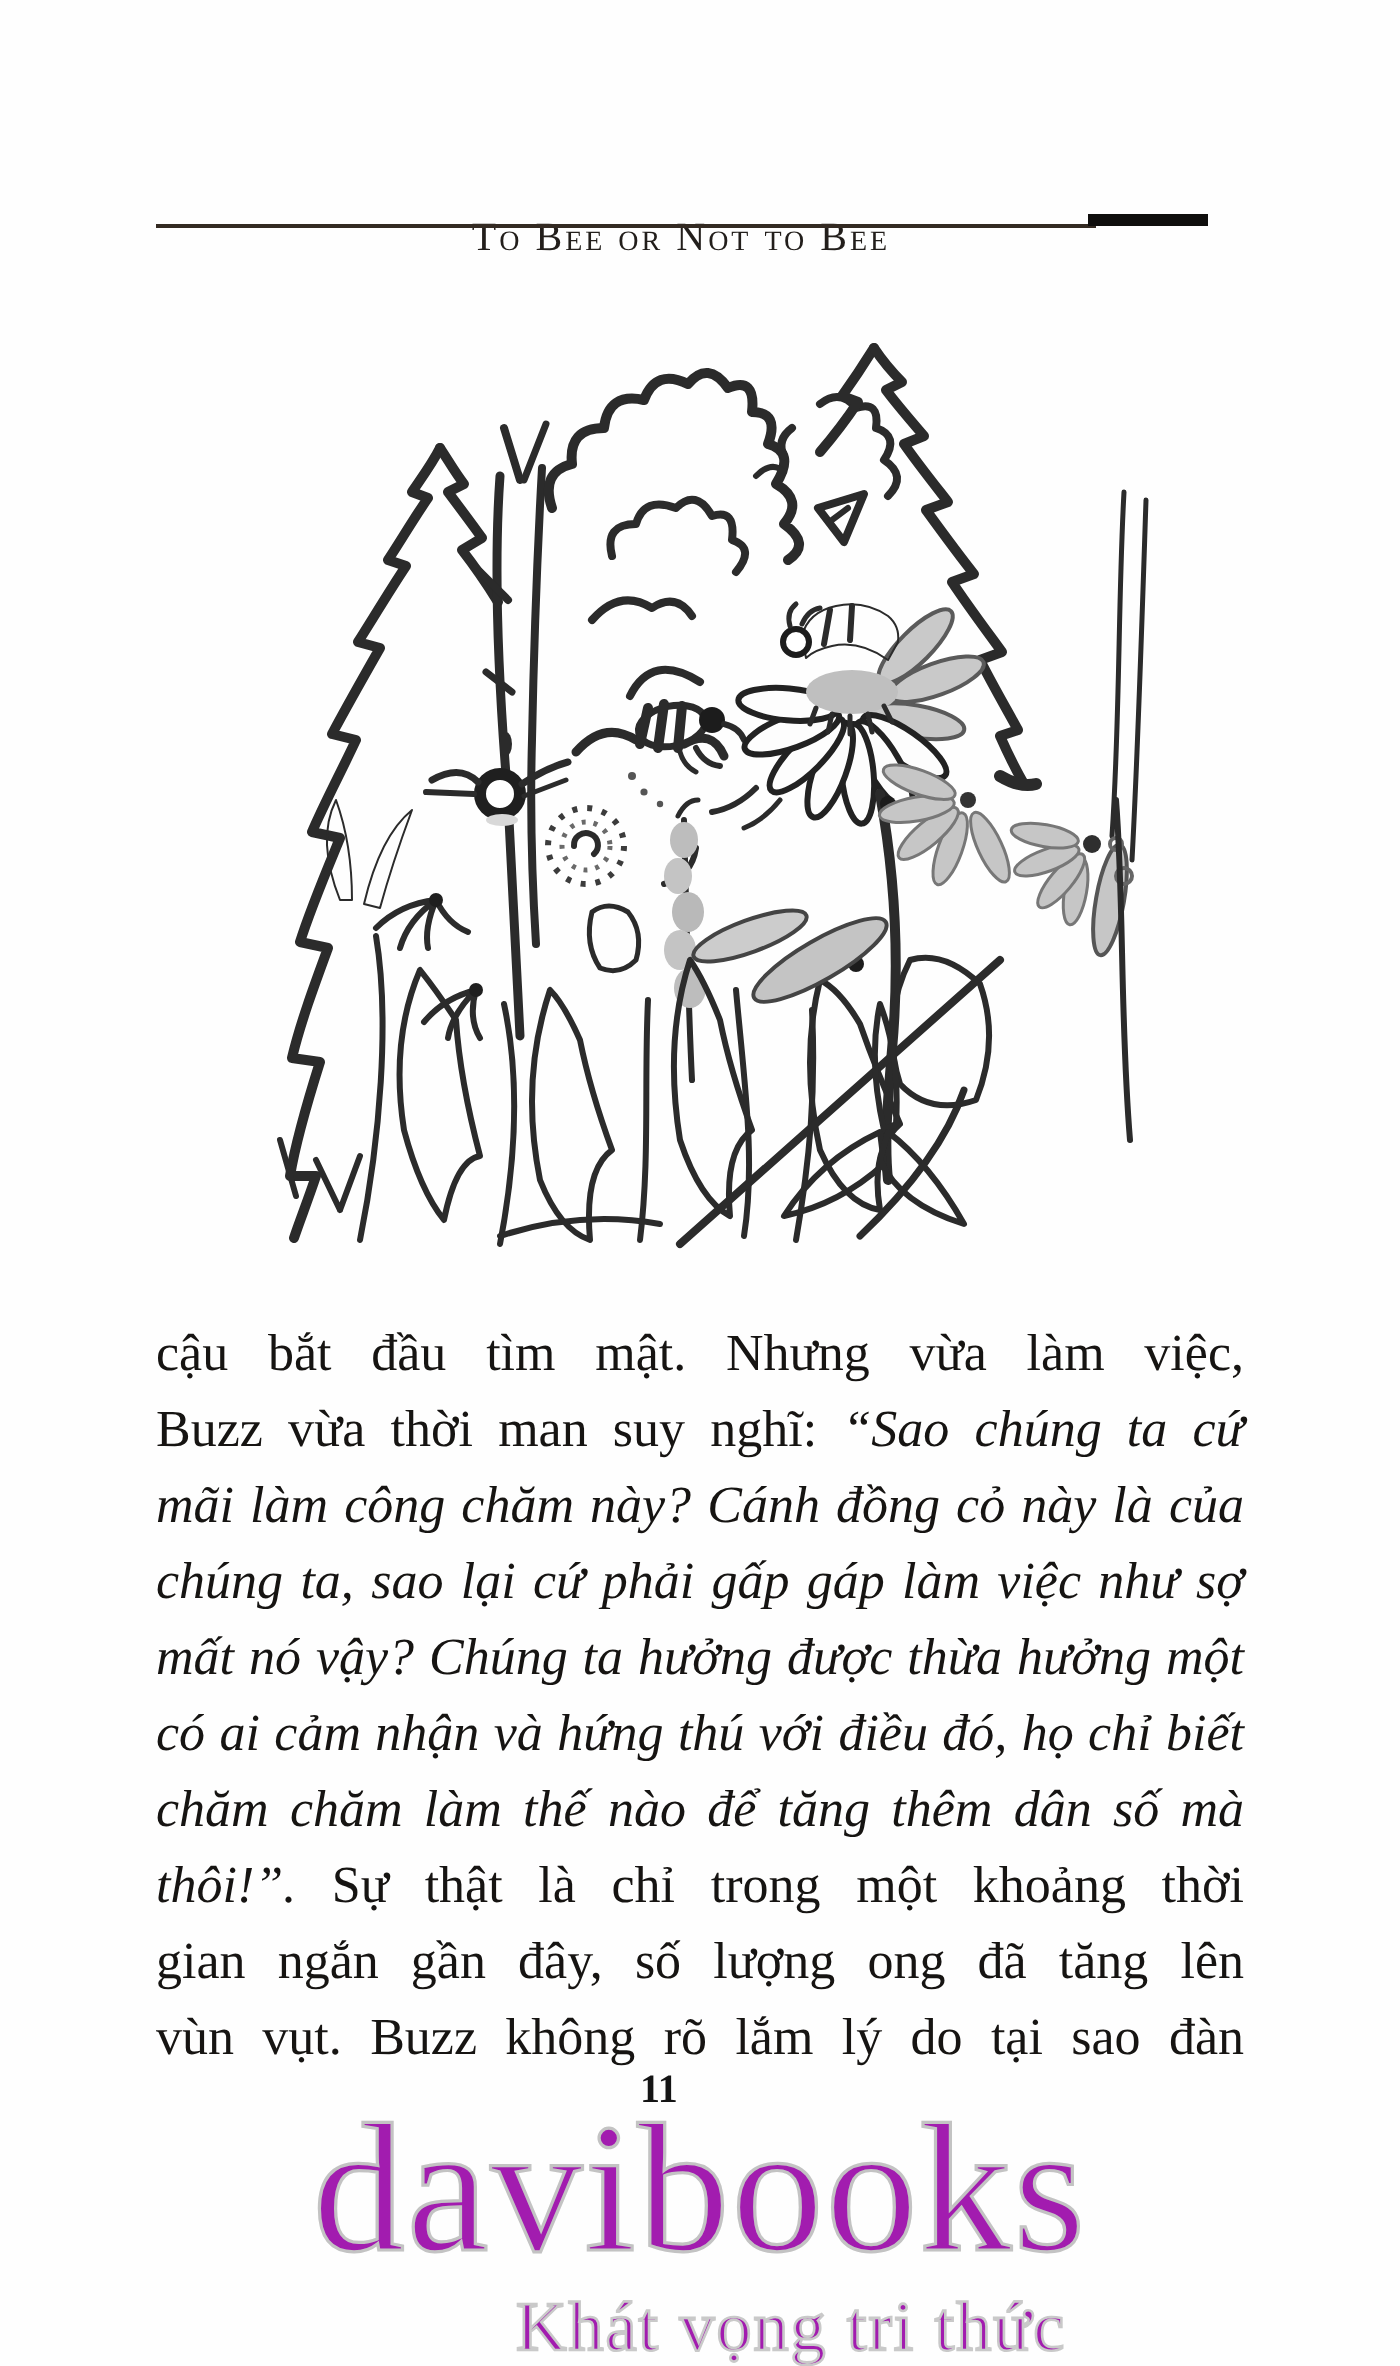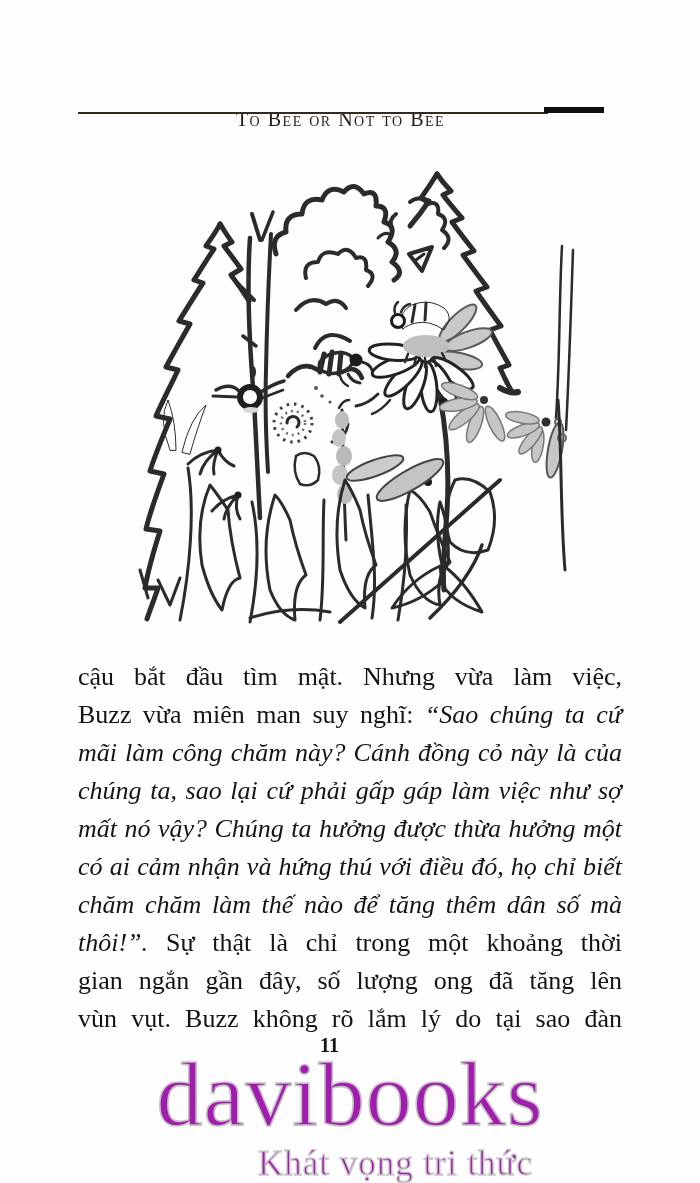--- a/index.html
+++ b/index.html
@@ -183,21 +183,21 @@
       <path stroke-width="3" d="M140,468 Q180,455 220,462"></path>
       <path stroke-width="3" d="M60,455 L48,430 M60,455 L70,428 M38,448 L30,420"></path>
     </g>
   </svg>
 
   <div class="wm wm-brand">davibooks</div>
   <div class="wm wm-slogan">Khát vọng tri thức</div>
 
   <div class="body-text">
       <div class="line"><span class="roman">cậu bắt đầu tìm mật. Nhưng vừa làm việc,</span></div>
-      <div class="line"><span class="roman">Buzz vừa miên man suy nghĩ: </span><span class="italic">“Sao chúng ta cứ</span></div>
+      <div class="line"><span class="roman">Buzz vừa thời man suy nghĩ: </span><span class="italic">“Sao chúng ta cứ</span></div>
       <div class="line"><span class="italic">mãi làm công chăm này? Cánh đồng cỏ này là của</span></div>
       <div class="line"><span class="italic">chúng ta, sao lại cứ phải gấp gáp làm việc như sợ</span></div>
       <div class="line"><span class="italic">mất nó vậy? Chúng ta hưởng được thừa hưởng một</span></div>
       <div class="line"><span class="italic">có ai cảm nhận và hứng thú với điều đó, họ chỉ biết</span></div>
       <div class="line"><span class="italic">chăm chăm làm thế nào để tăng thêm dân số mà</span></div>
       <div class="line"><span class="italic">thôi!”.</span><span class="roman"> Sự thật là chỉ trong một khoảng thời</span></div>
       <div class="line"><span class="roman">gian ngắn gần đây, số lượng ong đã tăng lên</span></div>
       <div class="line"><span class="roman">vùn vụt. Buzz không rõ lắm lý do tại sao đàn</span></div>
     </div>
 

